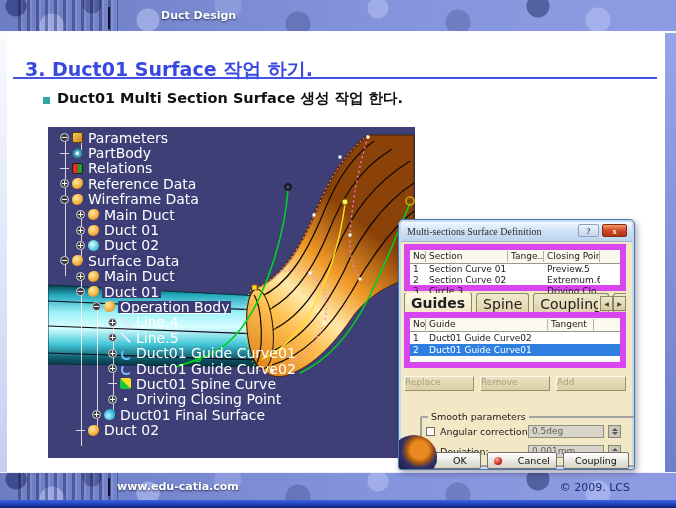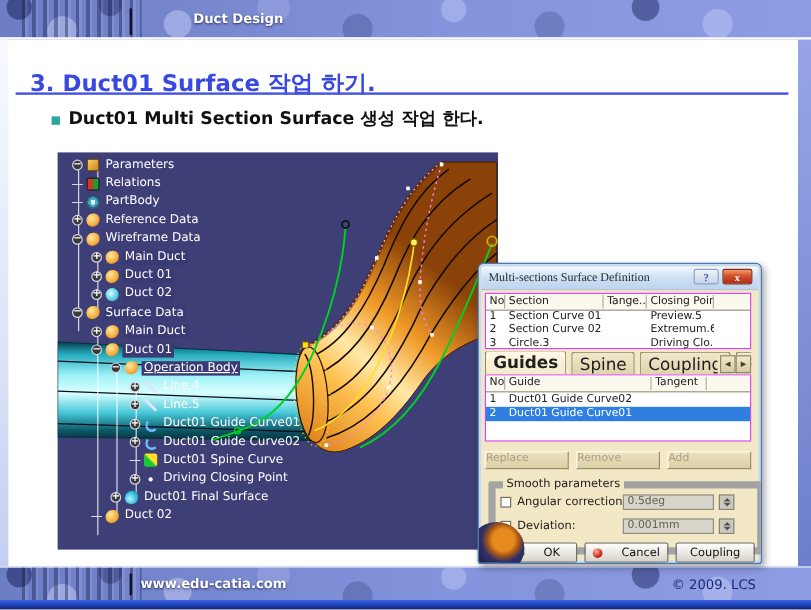--- a/index.html
+++ b/index.html
@@ -61,38 +61,38 @@
   .relations-icon{background:linear-gradient(90deg,#e03020 50%,#18a030 50%);border:1px solid #202020;box-sizing:border-box;}
   .partbody-icon{background:radial-gradient(circle,#d8f4f8 0 2px,#48a8c0 2px 4px,#2a6880 4px 5.5px,transparent 5.5px);}
   .body-icon{background:radial-gradient(circle at 38% 35%,#ffe9a0,#f6b040 55%,#c86810);border-radius:50% 40% 55% 45%;}
   .body-cyan-icon{background:radial-gradient(circle at 40% 40%,#d8ffff,#58c8e0 60%,#1888a8);border-radius:50%;}
   .line-icon{background:linear-gradient(45deg,transparent 42%,#dfe4ff 42% 58%,transparent 58%);}
   .curve-icon::after{content:"";position:absolute;left:1px;top:1px;width:7px;height:7px;
       border:2px solid transparent;border-left-color:#6ec0ff;border-bottom-color:#6ec0ff;border-radius:50%;}
   .spine-icon{background:linear-gradient(45deg,#18c838 45%,#ffe020 55%);}
   .point-icon{background:radial-gradient(circle,#ffffff 0 1.5px,transparent 2px);}
   .surface-icon{background:radial-gradient(ellipse at 40% 60%,#b0f8ff,#30b8d8 60%,#0a7890);border-radius:60% 40% 50% 50%;}
-  .tlabel{font-size:10px;color:#fff;padding:0 2px;white-space:nowrap;line-height:12px;}
+  .tlabel{font-size:14px;color:#fff;padding:0 2px;white-space:nowrap;line-height:12px;}
   .tlabel.boxed{background:#3a3a74;}
   .tlabel.und{text-decoration:underline;}
 
   
   .dialog{position:absolute;left:398px;top:219px;width:237px;height:251px;box-sizing:border-box;
       background:#f2e8c6;border:1px solid #4878b0;border-radius:5px 5px 3px 3px;overflow:hidden;
       box-shadow:inset 0 0 0 2px #c6daf0, 2px 3px 6px rgba(0,0,30,.35);z-index:5;font-size:9.5px;color:#222;}
   .titlebar{position:absolute;left:2px;right:2px;top:2px;height:19px;border-radius:3px 3px 0 0;
       background:linear-gradient(180deg,#f4f9ff,#cfe2f6 45%,#bcd4ee);border-bottom:1px solid #9ab4d4;font-family:Liberation Serif, serif;}
   .dlg-title{position:absolute;left:6px;top:4px;font-size:10px;color:#2a2a2a;}
   .help-btn{position:absolute;right:33px;top:2px;width:21px;height:13px;border:1px solid #90a0c0;border-radius:2px;
       background:linear-gradient(180deg,#eef3fb,#c8d4e8);color:#3a5aa0;font-size:9px;font-weight:bold;
       text-align:center;line-height:13px;box-sizing:border-box;}
   .close-btn{position:absolute;right:5px;top:2px;width:25px;height:13px;border:1px solid #8a2a14;border-radius:2px;
       background:linear-gradient(180deg,#f09a6a,#d4502c 45%,#b03014);color:#fff;font-size:8.5px;font-weight:bold;
       text-align:center;line-height:12px;box-sizing:border-box;}
-  .sec-table,.guides-table{position:absolute;left:5px;width:222px;background:#fff;border:1px solid #d946ef;box-sizing:border-box;}
+  .sec-table,.guides-table{position:absolute;left:5px;width:222px;background:#fff;border:6px solid #d946ef;box-sizing:border-box;}
   .sec-table{top:24px;height:47px;}
   .guides-table{top:92px;height:56px;}
   .trow{display:grid;align-items:center;}
   .sec-table .trow{grid-template-columns:16px 82px 36px 56px 1fr;}
   .guides-table .trow{grid-template-columns:16px 122px 46px 1fr;}
   .thead{height:13px;border-bottom:1px solid #989888;background:#fbf8ee;}
   .hcell{font-size:9px;color:#202020;padding-left:3px;border-right:1px solid #b0b0a0;height:11px;line-height:11px;
          overflow:hidden;white-space:nowrap;}
   .hcell.last{border-right:none;}
   .drow{height:11px;}
@@ -104,22 +104,22 @@
   .tab{display:inline-block;padding:2px 6px 3px 6px;margin-right:4px;font-size:14px;color:#202020;
       background:linear-gradient(180deg,#f0e8cc,#ddd0a8);border:1px solid #8a8a6a;border-bottom:none;
       border-radius:3px 3px 0 0;}
   .tab.active{background:linear-gradient(180deg,#fdf8e8,#f2e8c6);font-weight:bold;position:relative;top:-1px;padding-bottom:4px;}
   .tabs-arrows{position:absolute;right:0;top:3px;background:#f2e8c6;padding-left:2px;}
   .tab-scroll{display:inline-block;width:11px;height:13px;border:1px solid #8a8a6a;background:linear-gradient(180deg,#f0e8cc,#d8cba2);
       font-size:6px;text-align:center;line-height:13px;color:#404030;}
   .action-row{position:absolute;left:5px;top:156px;width:222px;height:13px;display:flex;gap:6px;}
   .abtn{flex:1;font-family:inherit;font-size:9px;color:#a89f80;background:linear-gradient(180deg,#ece2c2,#dccfa6);
       border:1px solid;border-color:#fdf8ea #9a8f6a #9a8f6a #fdf8ea;padding:0;height:13px;}
-  .smooth{position:absolute;left:4px;top:174px;width:218px;height:52px;margin:4px;padding:0;
-      border:6px solid #a3a3a3;border-radius:2px;}
+  .smooth{position:absolute;left:4px;top:174px;width:218px;height:52px;margin:17px;padding:0;
+      border:2px solid #a3a3a3;border-radius:2px;}
   .smooth legend{font-size:9.5px;color:#202020;margin-left:6px;padding:0 3px;}
   .param-row{position:absolute;left:0;width:100%;height:14px;}
   .param-row.r1{top:3px;} .param-row.r2{top:23px;}
   .cb{position:absolute;left:4px;top:2px;width:9px;height:9px;background:#fff;border:1px solid #707060;box-sizing:border-box;}
   .plabel{position:absolute;left:18px;top:1px;font-size:9.5px;color:#202020;}
   .pinput{position:absolute;left:106px;top:0;width:76px;height:13px;box-sizing:border-box;background:#d8d4ca;
       border:1px solid #909080;color:#606055;font-size:9px;line-height:11px;padding-left:3px;}
   .spin{position:absolute;left:186px;top:0;width:13px;height:13px;box-sizing:border-box;background:#ccc8bc;border:1px solid #888878;}
   .spin::before,.spin::after{content:"";position:absolute;left:3px;border-left:3px solid transparent;border-right:3px solid transparent;}
   .spin::before{top:2px;border-bottom:3px solid #555;}
@@ -228,27 +228,27 @@
       <div class="connector" style="left:27px;top:146px;height:170px;"></div>
       <div class="connector" style="left:43px;top:177px;height:123px;"></div>
       <div class="connector" style="left:59px;top:192px;height:92px;"></div>
     <div class="tree-row" style="padding-left: 6px;">
           <span class="expander minus">−</span>
           <span class="ticon parameters-icon"></span>
           <span class="tlabel">Parameters</span>
         </div>
         <div class="tree-row" style="padding-left: 6px;">
           <span class="expander none"></span>
+          <span class="ticon partbody-icon"></span>
+          <span class="tlabel">PartBody</span>
+        </div>
+        <div class="tree-row" style="padding-left: 6px;">
+          <span class="expander none"></span>
           <span class="ticon relations-icon"></span>
           <span class="tlabel">Relations</span>
-        </div>
-        <div class="tree-row" style="padding-left: 6px;">
-          <span class="expander none"></span>
-          <span class="ticon partbody-icon"></span>
-          <span class="tlabel">PartBody</span>
         </div>
         <div class="tree-row" style="padding-left: 6px;">
           <span class="expander plus">+</span>
           <span class="ticon body-icon"></span>
           <span class="tlabel">Reference Data</span>
         </div>
         <div class="tree-row" style="padding-left: 6px;">
           <span class="expander minus">−</span>
           <span class="ticon body-icon"></span>
           <span class="tlabel">Wireframe Data</span>

